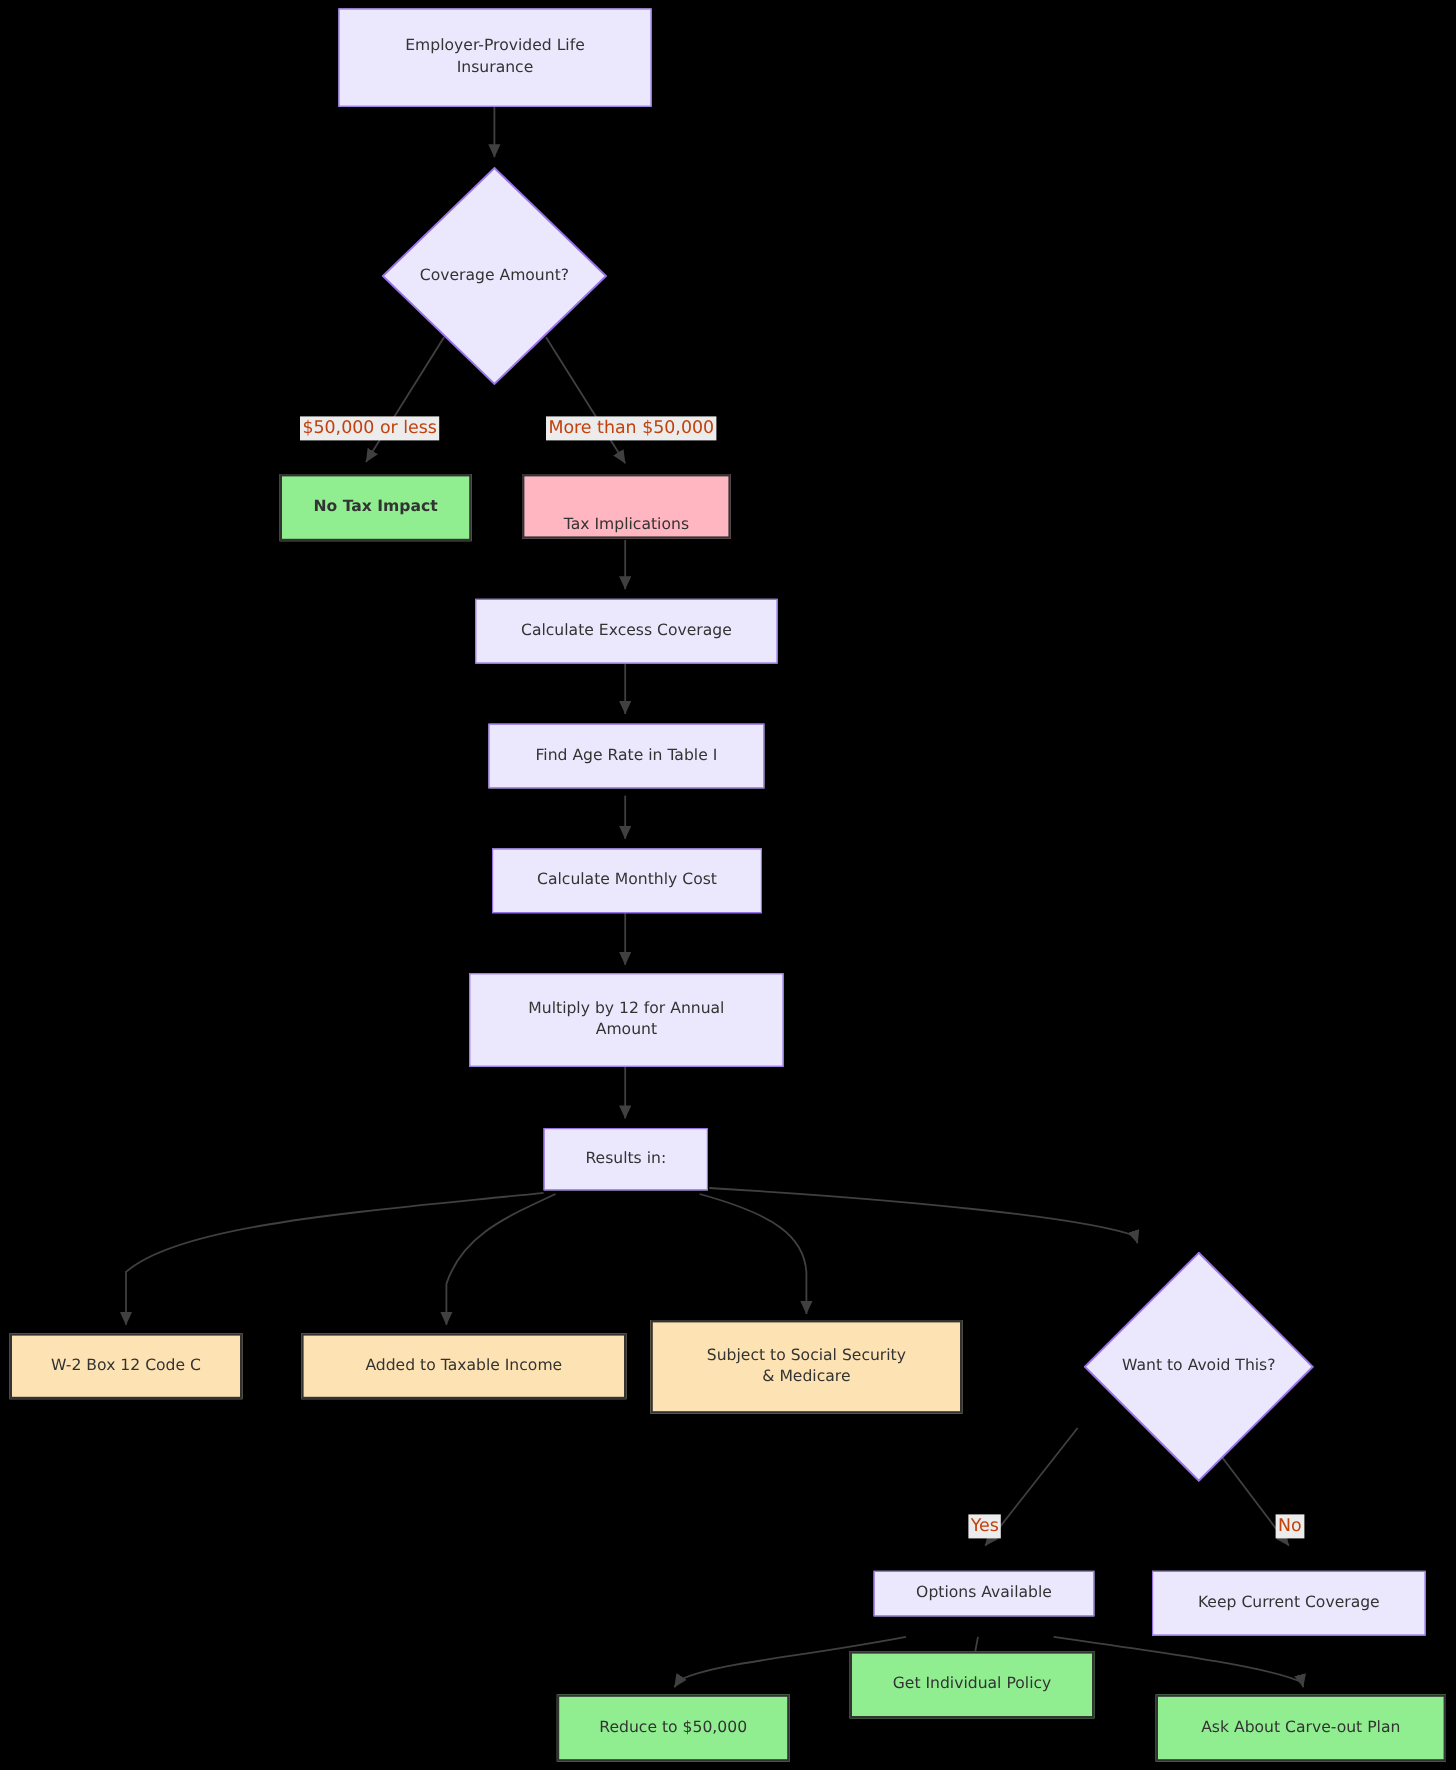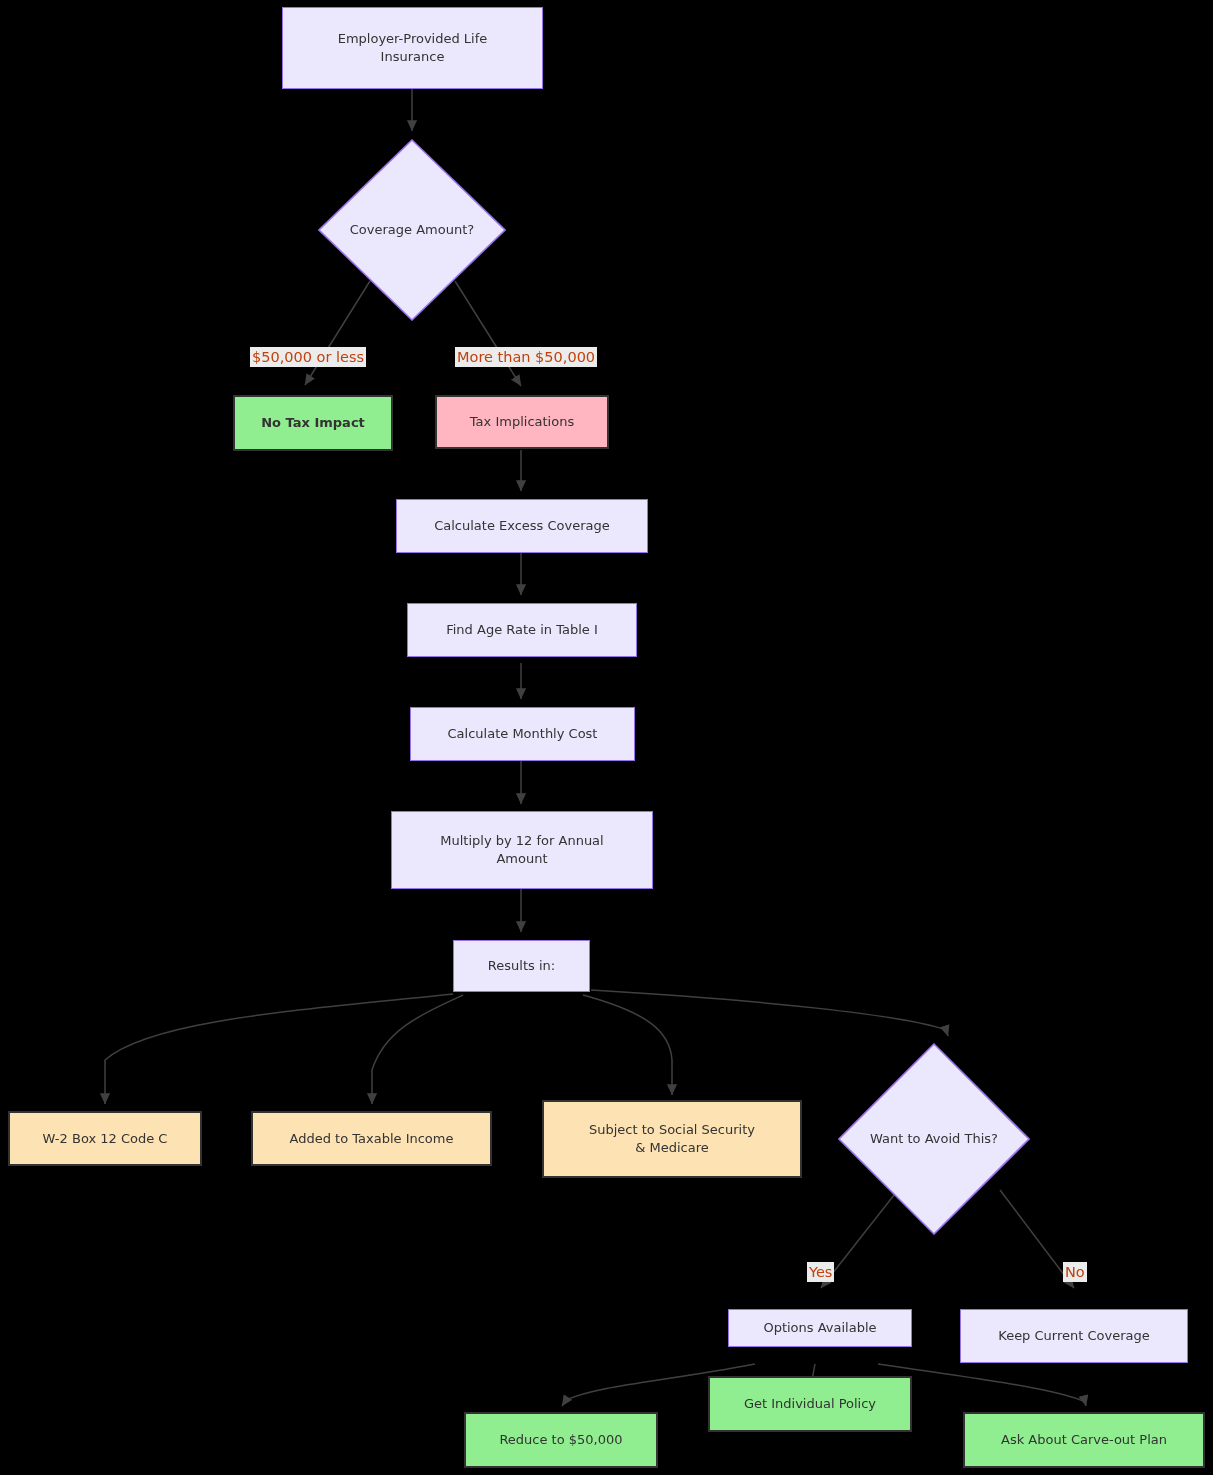--- a/index.html
+++ b/index.html
@@ -129,21 +129,21 @@
     <span class="dia-label">Coverage Amount?</span>
   </div>
 
   <div class="edge-label" style="left:250px; top:347px;">$50,000 or less</div>
   <div class="edge-label" style="left:455px; top:347px;">More than $50,000</div>
 
   <div class="node node-good" style="left:233px; top:395px; width:160px; height:56px;font-weight:bold;">
     <span>No Tax Impact</span>
   </div>
 
-  <div class="node node-warn" style="left:435px; top:395px; width:174px; height:54px;">
+  <div class="node node-warn" style="left:435px; top:395px; width:174px; height:54px;align-items:flex-end;">
     <span>Tax Implications</span>
   </div>
 
   <div class="node node-process" style="left:407px; top:603px; width:230px; height:54px;">
     <span>Find Age Rate in Table I</span>
   </div>
 
   <div class="node node-process" style="left:396px; top:499px; width:252px; height:54px;">
     <span>Calculate Excess Coverage</span>
   </div>
@@ -158,30 +158,30 @@
   </div>
 
   <div class="node node-process" style="left:453px; top:940px; width:137px; height:52px;">
     <span>Results in:</span>
   </div>
 
   <div class="node node-info" style="left:8px; top:1111px; width:194px; height:55px;">
     <span>W-2 Box 12 Code C</span>
   </div>
 
-  <div class="node node-info" style="left:251px; top:1111px; width:241px; height:55px;">
+  <div class="node node-info" style="left:251px; top:1111px; width:271px; height:55px;">
     <span>Added to Taxable Income</span>
   </div>
 
   <div class="node node-info" style="left:542px; top:1100px; width:260px; height:78px;">
     <span>Subject to Social Security
 &amp; Medicare</span>
   </div>
 
-  <div class="node node-decision" style="left:838px; top:1043px; width:192px; height:192px;">
+  <div class="node node-decision" style="left:903px; top:1043px; width:192px; height:192px;">
     <svg class="dia-shape" viewBox="0 0 192 192" preserveAspectRatio="none">
       <polygon points="96,1 191,96 96,191 1,96" fill="#ebe8fd" stroke="#9873e8" stroke-width="1.6"></polygon>
     </svg>
     <span class="dia-label">Want to Avoid This?</span>
   </div>
 
   <div class="edge-label" style="left:807px; top:1262px;">Yes</div>
   <div class="edge-label" style="left:1063px; top:1262px;">No</div>
 
   <div class="node node-process" style="left:728px; top:1309px; width:184px; height:38px;">

